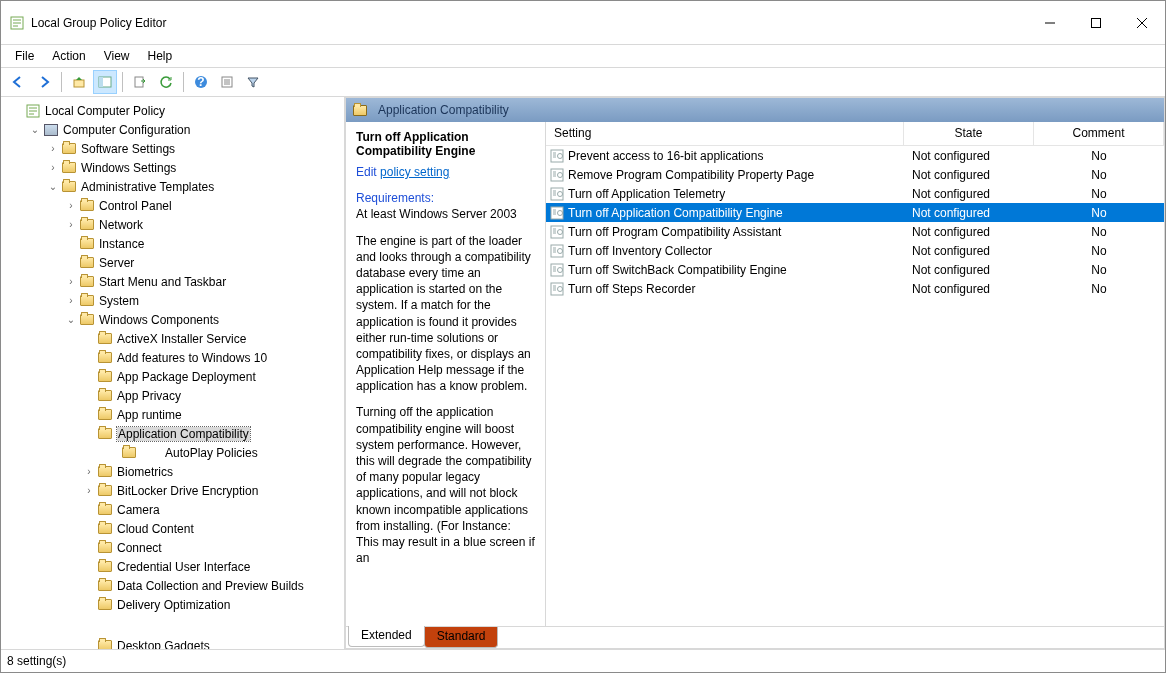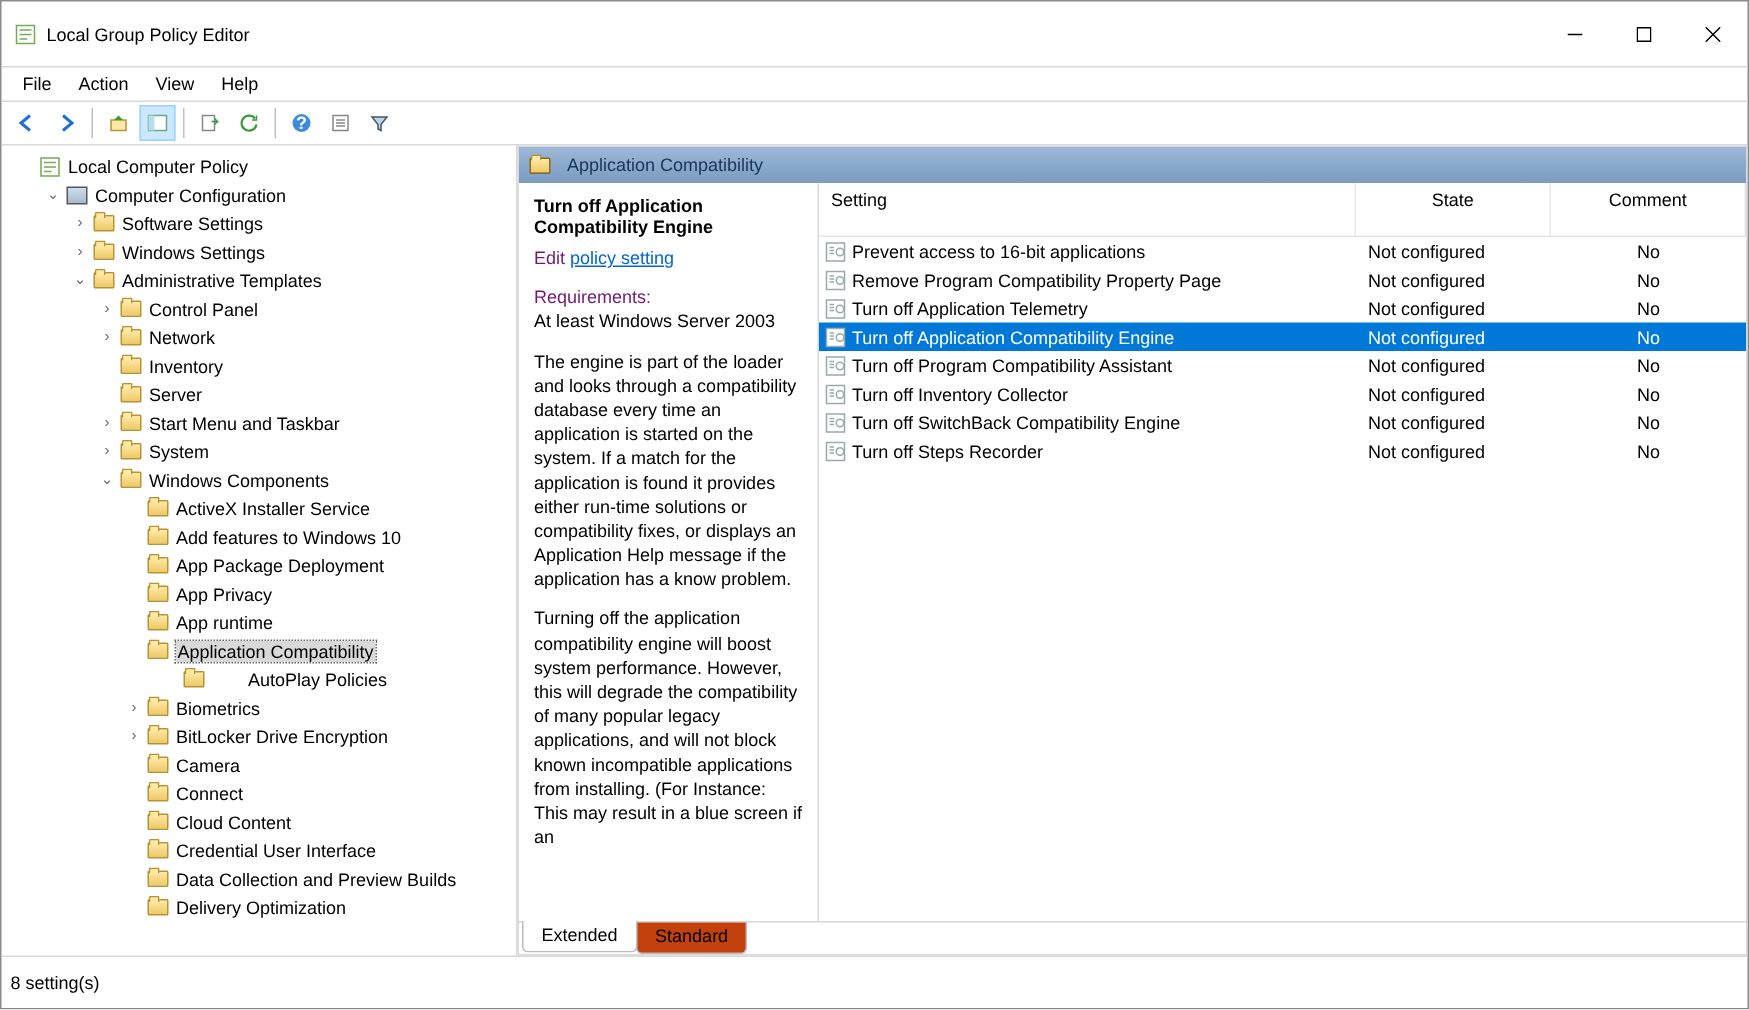--- a/index.html
+++ b/index.html
@@ -41,43 +41,43 @@
 
 .right-pane { flex:1; display:flex; flex-direction:column; min-width:0; border:1px solid #d8d8d8; margin:0;}
 .content-header { height:24px; background:linear-gradient(#9db8d7,#7a9bc2); display:flex; align-items:center; padding:0 6px; color:#fff; font-size:12px; gap:6px;}
 .content-header .folder { border-color:#8a6b1a; }
 .content-body { flex:1; display:flex; min-height:0; }
 .desc-panel { width:200px; border-right:1px solid #d8d8d8; display:flex; flex-direction:column; }
 .desc-title { font-weight:bold; padding:8px 10px 6px 10px; font-size:12px; }
 .desc-area { flex:1; overflow-y:scroll; padding:0 10px 10px 10px; line-height:1.35; }
 .desc-area a { color:#0066cc; }
 .desc-area p { margin-bottom:10px; }
-.desc-area .lbl { color:#701a75; }
+.desc-area .lbl { color:#1d4ed8; }
 
 .list-panel { flex:1; display:flex; flex-direction:column; min-width:0; }
-.list-header { display:flex; height:36px; border-bottom:1px solid #e5e5e5; }
+.list-header { display:flex; height:24px; border-bottom:1px solid #e5e5e5; }
 .list-header div { padding:4px 8px; border-right:1px solid #e5e5e5; }
 .col-setting { flex:1; text-align:left; }
 .col-state   { width:130px; text-align:center;}
 .col-comment { width:130px; text-align:center;}
 .list-rows { flex:1; overflow:auto; }
 .list-row { display:flex; align-items:center; height:19px; }
 .list-row.selected { background:#0078d7; color:#fff; }
 .list-row .cell-setting { flex:1; display:flex; align-items:center; gap:4px; padding-left:4px; overflow:hidden; white-space:nowrap; text-overflow:ellipsis;}
 .list-row .cell-state   { width:130px; padding-left:8px;}
 .list-row .cell-comment { width:130px; text-align:center;}
 .setting-icon { width:14px; height:14px; display:inline-flex; align-items:center; justify-content:center; }
 .setting-icon svg { display:block; }
 
 .tabs { display:flex; height:22px; border-top:1px solid #d8d8d8; background:#fff; padding-left:2px;}
 .tab { padding:2px 12px; border:1px solid #bcbcbc; border-top:none; margin-right:-1px; background:#c2410c; border-radius:0 0 4px 4px; font-size:12px;}
 .tab.active { background:#fff; position:relative; top:-1px;}
 
 
-.statusbar { height:34px; display:flex; align-items:center; padding:0 6px; font-size:12px; }
+.statusbar { height:22px; display:flex; align-items:center; padding:0 6px; font-size:12px; }
 </style>
 </head>
 <body>
 
 <div class="window">
 
   <div class="titlebar">
     <span class="app-icon">
       <svg width="14" height="14" viewBox="0 0 14 14">
           <rect x="1" y="1" width="12" height="12" fill="#fff" stroke="#7a5"></rect>
@@ -221,21 +221,21 @@
           <span class="tree-icon">
             <span class="folder"></span>
           </span>
           <span>Network</span>
         </div>
         <div class="tree-row" style="padding-left: 62px;">
           <span class="twisty"></span>
           <span class="tree-icon">
             <span class="folder"></span>
           </span>
-          <span>Inventory</span>
+          <span>Instance</span>
         </div>
         <div class="tree-row" style="padding-left: 62px;">
           <span class="twisty"></span>
           <span class="tree-icon">
             <span class="folder"></span>
           </span>
           <span>Server</span>
         </div>
         <div class="tree-row" style="padding-left: 62px;">
           <span class="twisty">›</span>
@@ -326,28 +326,28 @@
           <span class="tree-icon">
             <span class="folder"></span>
           </span>
           <span>Camera</span>
         </div>
         <div class="tree-row" style="padding-left: 80px;">
           <span class="twisty"></span>
           <span class="tree-icon">
             <span class="folder"></span>
           </span>
+          <span>Cloud Content</span>
+        </div>
+        <div class="tree-row" style="padding-left: 80px;">
+          <span class="twisty"></span>
+          <span class="tree-icon">
+            <span class="folder"></span>
+          </span>
           <span>Connect</span>
-        </div>
-        <div class="tree-row" style="padding-left: 80px;">
-          <span class="twisty"></span>
-          <span class="tree-icon">
-            <span class="folder"></span>
-          </span>
-          <span>Cloud Content</span>
         </div>
         <div class="tree-row" style="padding-left: 80px;">
           <span class="twisty"></span>
           <span class="tree-icon">
             <span class="folder"></span>
           </span>
           <span>Credential User Interface</span>
         </div>
         <div class="tree-row" style="padding-left: 80px;">
           <span class="twisty"></span>

